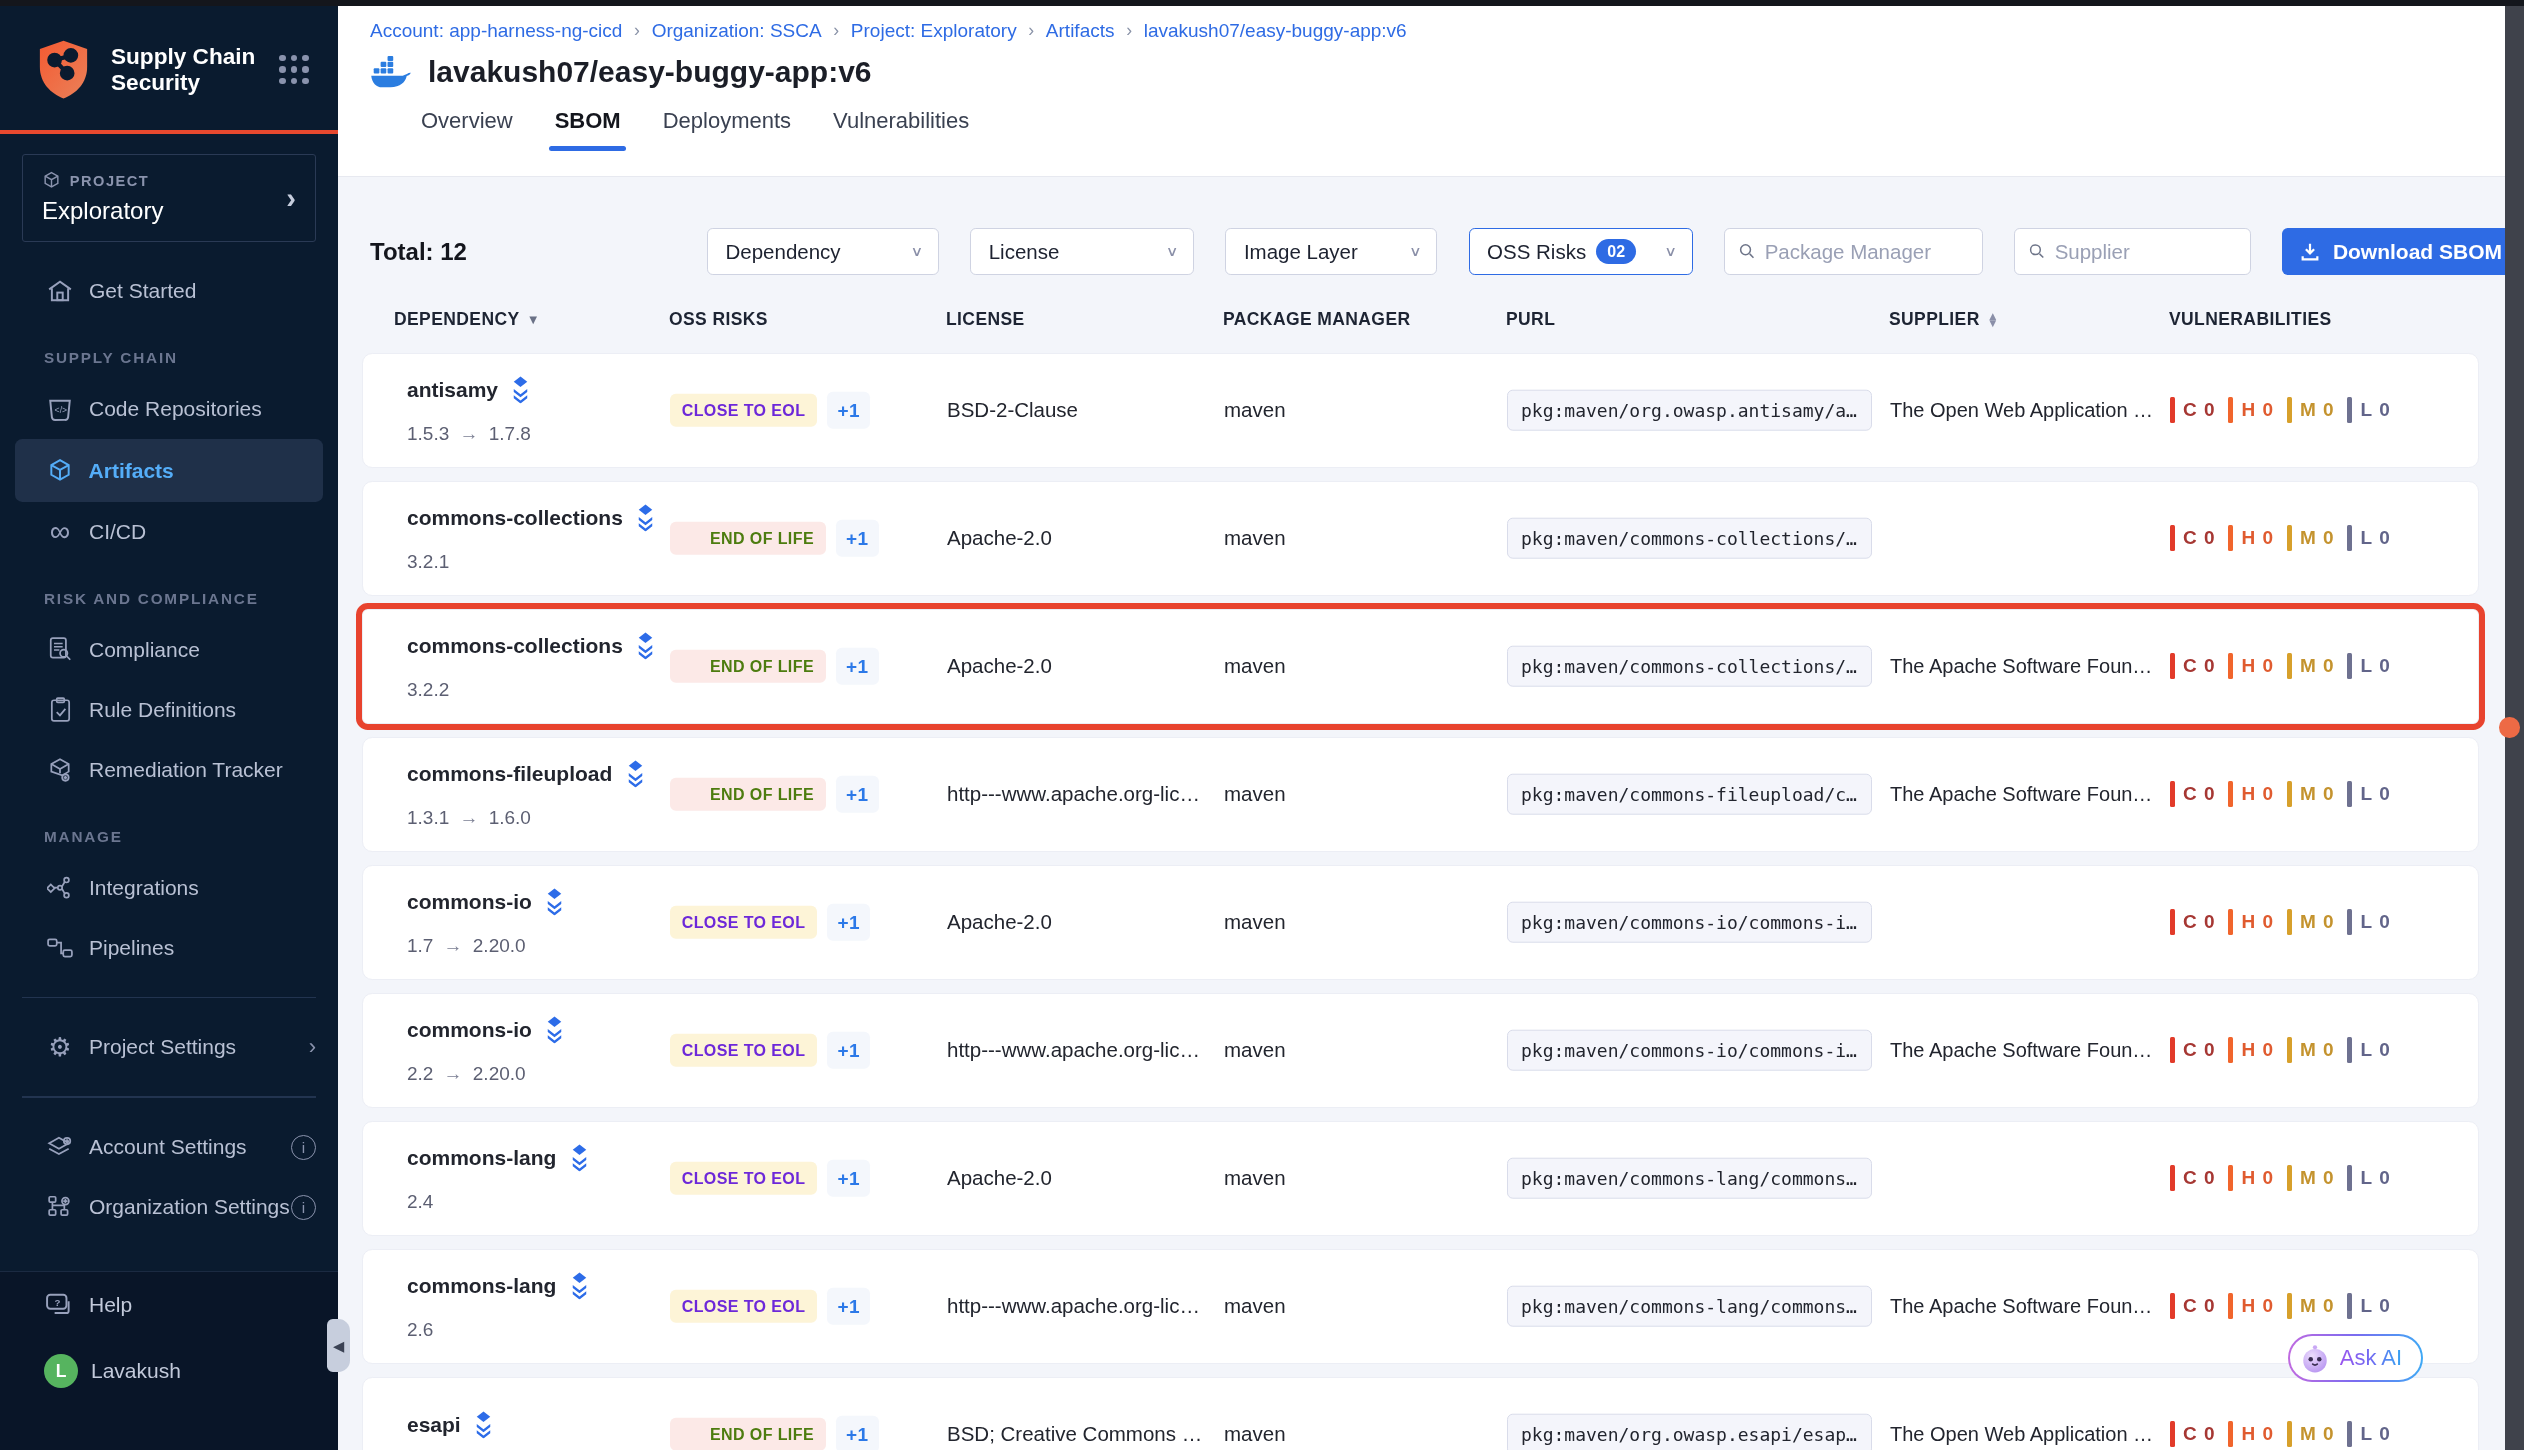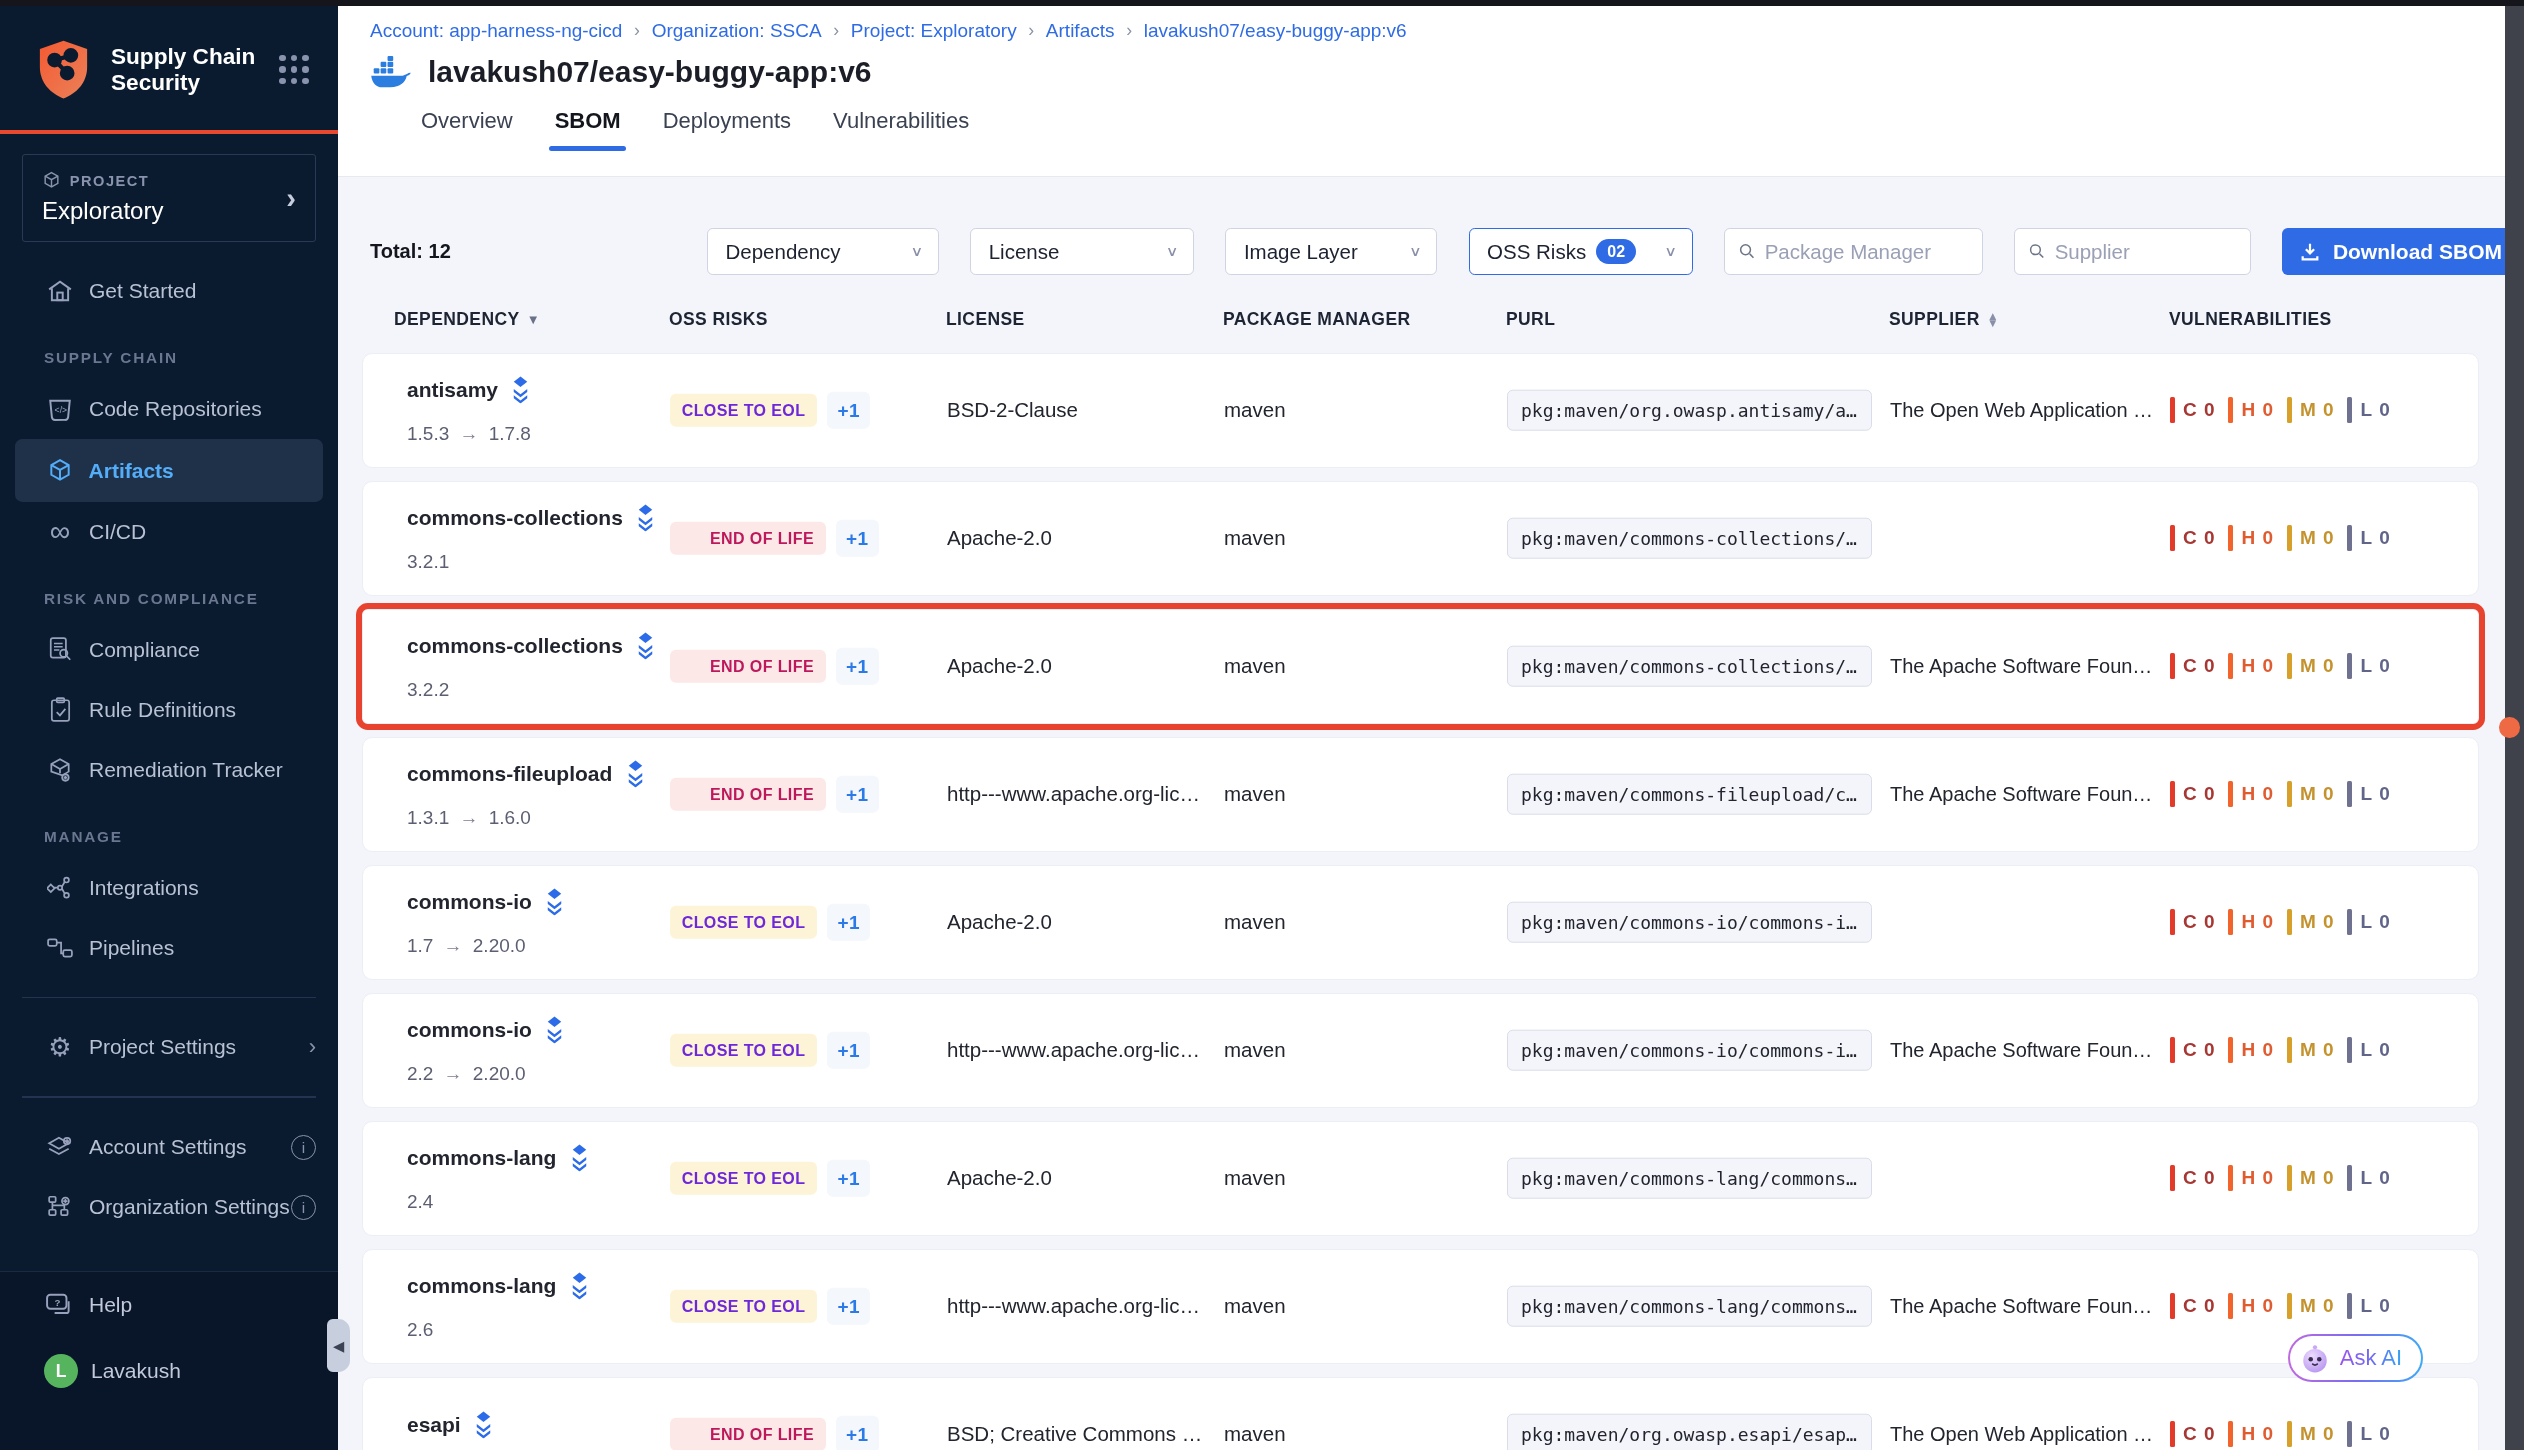--- a/index.html
+++ b/index.html
@@ -52,21 +52,21 @@
   .whale-icon { width:42px; height:34px; }
   .page-title { font-size:30px; font-weight:700; color:#1b1e27; }
   .tabs { display:flex; gap:42px; padding:19px 0 0 83px; }
   .tab { font-size:22px; color:#3a4151; padding-bottom:17.5px; position:relative; cursor:pointer; }
   .tab.active { font-weight:700; color:#14161d; }
   .tab.active:after { content:""; position:absolute; left:-5.8px; right:-5.8px; bottom:0; height:5.1px; border-radius:2.9px; background:#2e6be4; }
 
   
   .content { position:absolute; left:338px; top:177px; right:0; bottom:0; background:#f3f5fa; padding-left:24px; z-index:5; }
   .filter-bar { position:relative; height:110px; }
-  .total { position:absolute; left:8px; top:51px; height:47px; display:flex; align-items:center; font-size:20px; font-weight:700; color:#14161d; }
+  .total { position:absolute; left:8px; top:51px; height:47px; display:flex; align-items:center; font-size:24px; font-weight:700; color:#14161d; }
   .controls { position:absolute; left:345px; right:5.8px; top:51px; display:flex; justify-content:space-between; }
   .select { height:47px; background:#fff; border:1.5px solid #cfd3e2; border-radius:5.8px; display:flex; align-items:center; padding:0 14.6px 0 17.5px; font-size:20.5px; color:#1d2230; cursor:pointer; }
   .select .chev { margin-left:auto; color:#8a8fa8; font-size:17.5px; transform:scaleY(0.8); }
   .select.w1{width:232px;} .select.w2{width:224px;} .select.w3{width:212px;}
   .select.oss { width:224px; border-color:#2e6be4; }
   .count-pill { background:#2e6be4; color:#fff; font-size:16px; font-weight:700; border-radius:730px; padding:3.7px 11px; margin-left:10.2px; }
   .search { height:47px; background:#fff; border:1.5px solid #cfd3e2; border-radius:5.8px; display:flex; align-items:center; padding:0 13px; }
   .search.w4{width:259px;} .search.w5{width:237px;}
   .search input { border:none; outline:none; font-size:20.5px; color:#1d2230; width:100%; margin-left:8.8px; font-family:"Liberation Sans",sans-serif; }
   .search input::placeholder { color:#9aa0b5; }
@@ -83,21 +83,21 @@
   .cell { position:absolute; top:50%; transform:translateY(-50%); }
   .dep-cell { left:44px; display:flex; flex-direction:column; gap:19px; }
   .dep-name-line { display:flex; align-items:center; gap:10.2px; }
   .dep-name { font-size:21px; font-weight:700; color:#22252e; }
   .layers-icon { width:25px; height:28px; }
   .dep-version { font-size:19px; color:#5c5f72; display:flex; align-items:center; gap:10.2px; }
   .arrow { color:#7a7e92; font-weight:700; }
   .risk-cell { left:307px; display:flex; align-items:center; gap:10.2px; }
   .badge { font-size:16px; font-weight:700; letter-spacing:0.4px; padding:7.3px 11.7px; border-radius:5.8px; white-space:nowrap; }
   .badge.cte { background:#fdf4d7; color:#6d28d9; }
-  .badge.eol { background:#fce9e7; color:#be185d;padding-left:40px; }
+  .badge.eol { background:#fce9e7; color:#4d7c0f;padding-left:40px; }
   .badge.more { background:#f4f7fc; color:#2c79e8; font-size:19px; padding:7.3px 10.2px; }
   .license-cell { left:584px; font-size:20.5px; color:#22252e; max-width:263px; white-space:nowrap; overflow:hidden; text-overflow:ellipsis; }
   .pm-cell { left:861px; font-size:20.5px; color:#22252e; }
   .purl-cell { left:1144px; max-width:365px; background:#f4f5fb; border:1.5px solid #d9dcea; border-radius:5.8px; padding:8.8px 13px; font-family:"DejaVu Sans Mono", monospace; font-size:18px; color:#22252e; white-space:nowrap; overflow:hidden; text-overflow:ellipsis; }
   .supplier-cell { left:1527px; font-size:20px; color:#22252e; max-width:270px; white-space:nowrap; overflow:hidden; text-overflow:ellipsis; }
   .vulns-cell { left:1807px; display:flex; align-items:center; gap:13px; }
   .sev { display:flex; align-items:center; gap:8px; }
   .sev .bar { width:5.1px; height:26px; border-radius:1.5px; }
   .sev .txt { font-size:19px; font-weight:700; letter-spacing:0.7px; display:flex; gap:6.6px; }
   .sev.c .bar{background:#e23b2a;} .sev.c .txt{color:#a63733;}

